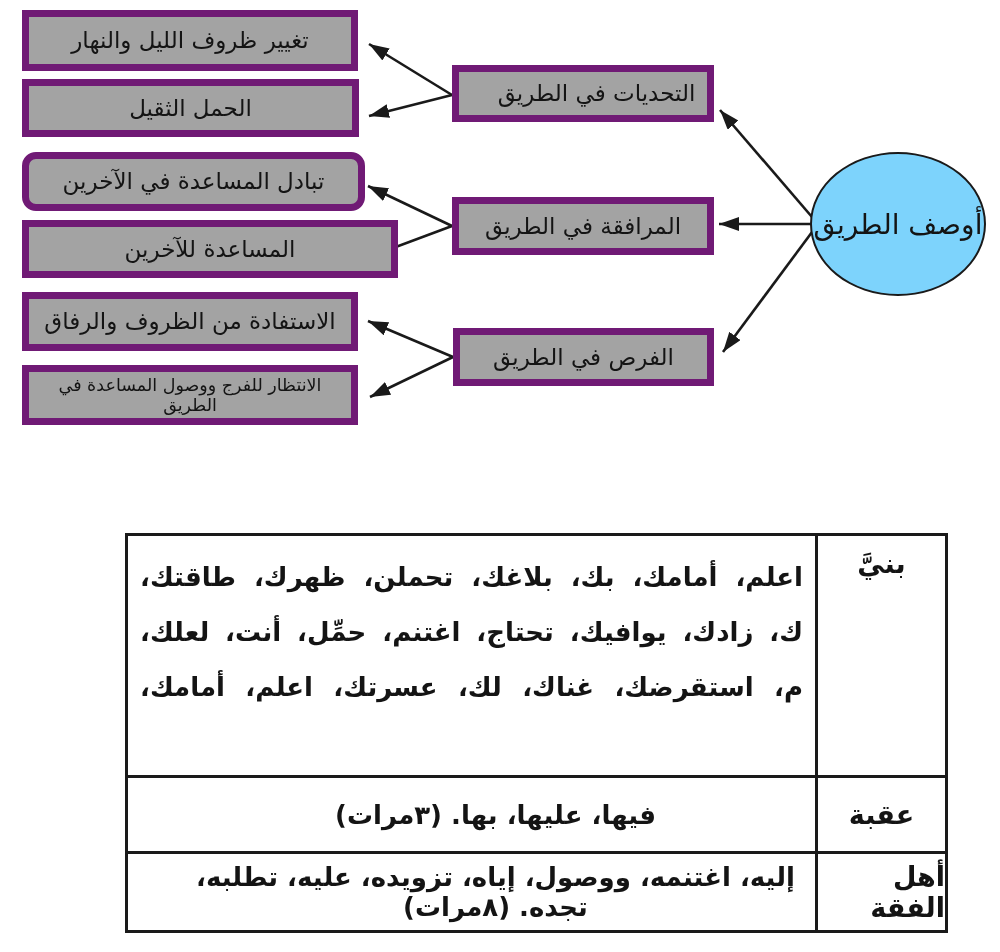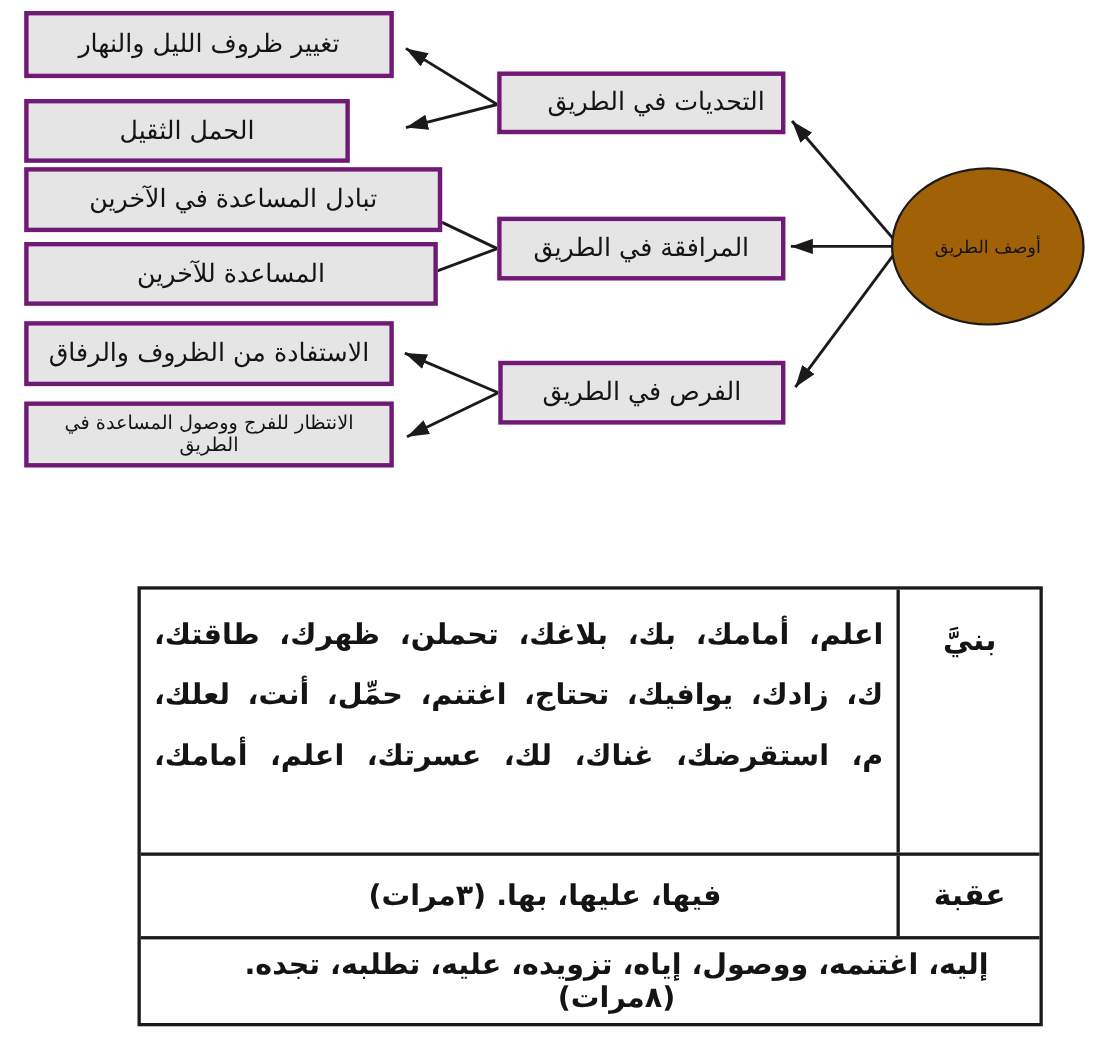--- a/index.html
+++ b/index.html
@@ -7,39 +7,39 @@
   .page {
     position:relative; width:1000px; height:952px;
     background:#ffffff; color:#141414; overflow:hidden;
     direction:rtl;
   }
 
   
   .diagram { position:absolute; left:0; top:0; width:1000px; height:460px; direction:ltr; }
   .arrows { position:absolute; left:0; top:0; width:1000px; height:460px; }
   .dbox {
-    position:absolute; border:4px solid #701a75; background:#e5e5e5;
+    position:absolute; border:7px solid #701a75; background:#a3a3a3;
     display:flex; align-items:center; justify-content:center;
     text-align:center; direction:rtl; font-size:23px; line-height:1.15;
     padding:2px 8px;
   }
   .box-l1 { left:22px;  top:10px;  width:336px; height:61px; }
-  .box-l2 { left:22px;  top:90px;  width:296px; height:58px; }
-  .box-l3 { left:22px;  top:152px; width:380px; height:59px; }
+  .box-l2 { left:22px;  top:79px;  width:337px; height:58px; }
+  .box-l3 { left:22px;  top:152px; width:343px; height:59px;border-radius:14px; }
   .box-l4 { left:22px;  top:220px; width:376px; height:58px; }
   .box-l5 { left:22px;  top:292px; width:336px; height:59px; }
   .box-l6 { left:22px;  top:365px; width:336px; height:60px; font-size:17.5px; }
   .box-m1 { left:452px; top:65px;  width:262px; height:57px;padding-left:35px; }
   .box-m2 { left:452px; top:197px; width:262px; height:58px; }
   .box-m3 { left:453px; top:328px; width:261px; height:58px; }
   .circle {
     position:absolute; left:810px; top:152px; width:176px; height:144px;
-    border:2.5px solid #1a1a1a; border-radius:50%; background:#a16207;
+    border:2.5px solid #1a1a1a; border-radius:50%; background:#7dd3fc;
     display:flex; align-items:center; justify-content:center;
-    direction:rtl; font-size:16px;
+    direction:rtl; font-size:28px;
   }
 
   
   .heading {
     position:absolute; top:482px; right:56px;
     font-size:30px; font-weight:bold; letter-spacing:0.5px;
   }
 
   
   .ref-table {
@@ -50,21 +50,21 @@
   .t-row { display:flex; flex-direction:row; }
   .t-row + .t-row { border-top:3px solid #1a1a1a; }
   .t-row-1 { height:239px; }
   .t-row-2 { height:76px; }
   .t-row-3 { flex:1; }
   .t-head {
     width:130px; flex:0 0 130px; border-left:3px solid #1a1a1a;
     display:flex; align-items:center; justify-content:center;
     font-size:27px; font-weight:bold;
   }
-  .t-head.top { align-items:flex-start; padding-top:31px; }
+  .t-head.top { align-items:flex-start; padding-top:12px; }
   .t-cell {
     flex:1; display:flex; flex-direction:column; justify-content:center;
     font-size:26px; font-weight:bold;padding-left:48px;
   }
   .t-cell.lines { justify-content:flex-start; padding:14px 12px 0; }
   .t-line { height:55px; line-height:55px; white-space:nowrap; }
   .t-line.fill { text-align:justify; text-align-last:justify; white-space:normal; overflow:hidden; }
   .t-line.mid  { text-align:center; }
   .t-center { text-align:center; }
 </style>
@@ -119,17 +119,18 @@
         <div class="t-line fill">م، استقرضك، غناك، لك، عسرتك، اعلم، أمامك، مهبطك، ارتد، نفس</div>
       </div>
     </div>
 
     <div class="t-row t-row-2">
       <div class="t-head">عقبة</div>
       <div class="t-cell t-center">فيها، عليها، بها. (٣مرات)</div>
     </div>
 
     <div class="t-row t-row-3">
+      <div class="t-head">أهل الفقة</div>
       <div class="t-cell t-center">إليه، اغتنمه، ووصول، إياه، تزويده، عليه، تطلبه، تجده. (٨مرات)</div>
     </div>
 
   </div>
 </div>
 
 </body></html>

